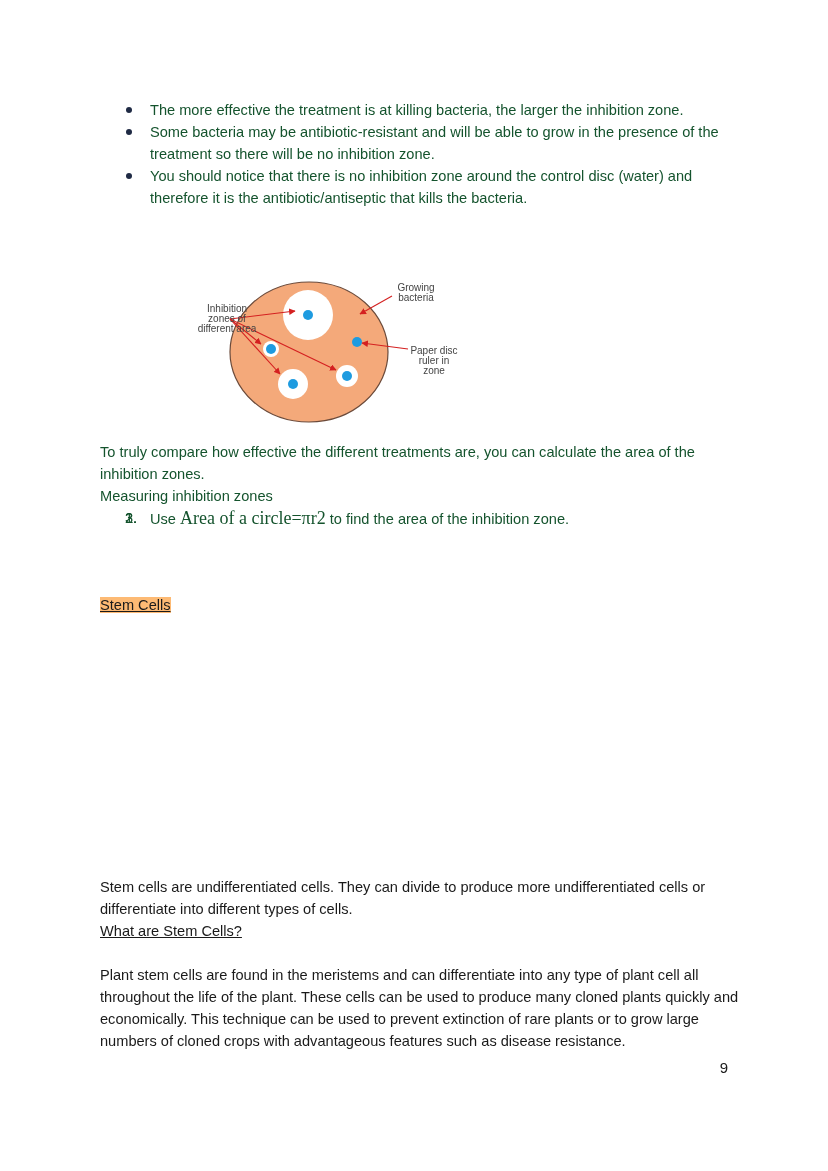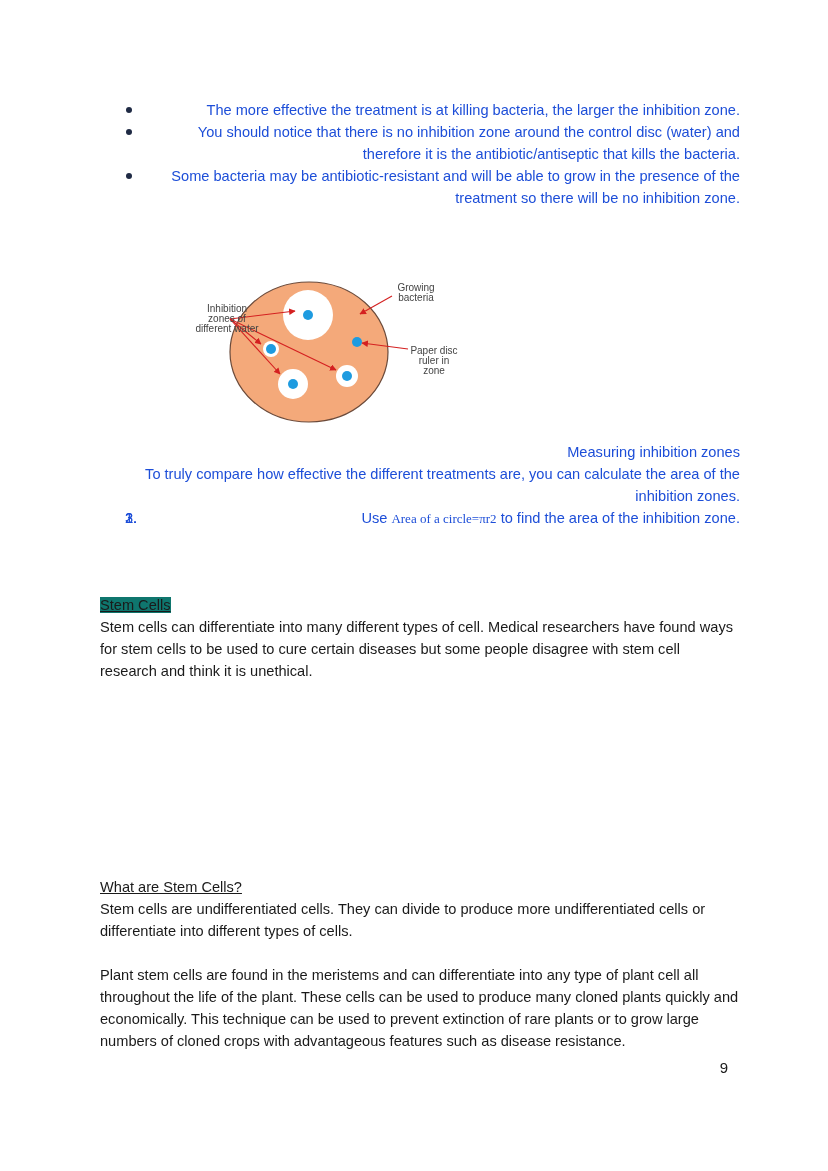--- a/index.html
+++ b/index.html
@@ -1,43 +1,43 @@
 <!DOCTYPE html>
 <html><head>
 <meta charset="utf-8">
 <style>
   html, body { margin: 0; padding: 0; background: #ffffff; }
   body { width: 828px; height: 1171px; position: relative; overflow: hidden;
          font-family: "Liberation Sans", sans-serif; color: #1a1a1a; }
   .page { position: absolute; left: 0; top: 0; width: 828px; height: 1171px; }
   .text { font-size: 14.6px; line-height: 22px; }
-  .navy { color: #1d4ed8; text-align: right; }
+  .navy { color: #14532d; }
   .abs { position: absolute; }
   ul.bullets { position: absolute; left: 100px; top: 99px; width: 640px; margin: 0; padding: 0; list-style: none; }
   ul.bullets li { position: relative; padding-left: 50px; }
   ul.bullets li .dot { position: absolute; left: 26px; top: 8px; width: 6px; height: 6px; border-radius: 50%; background: #1f2a44; }
   ol.steps { position: absolute; left: 100px; top: 507px; width: 640px; margin: 0; padding: 0; list-style: none; }
   ol.steps li { position: relative; padding-left: 50px; }
   ol.steps li .num { position: absolute; left: 25px; top: 0; }
-  .formula { font-family: "Liberation Serif", serif; font-size: 13px; }
-  .highlight { background: #0f766e; text-decoration: underline; }
+  .formula { font-family: "Liberation Serif", serif; font-size: 18px; }
+  .highlight { background: #fdba74; text-decoration: underline; }
   .underline { text-decoration: underline; }
   .diagram { position: absolute; left: 150px; top: 270px; width: 330px; height: 160px; }
   .diag-label { font-size: 10px; line-height: 10px; color: #444; text-align: center; position: absolute; }
   .page-num { position: absolute; right: 100px; top: 1059px; font-size: 15px; }
 </style>
 </head>
 <body>
 
 <div class="page">
 
   <ul class="bullets text navy">
     <li><span class="dot"></span><span>The more effective the treatment is at killing bacteria, the larger the inhibition zone.</span></li>
+    <li><span class="dot"></span><span>Some bacteria may be antibiotic-resistant and will be able to grow in the presence of the treatment so there will be no inhibition zone.</span></li>
     <li><span class="dot"></span><span>You should notice that there is no inhibition zone around the control disc (water) and therefore it is the antibiotic/antiseptic that kills the bacteria.</span></li>
-    <li><span class="dot"></span><span>Some bacteria may be antibiotic-resistant and will be able to grow in the presence of the treatment so there will be no inhibition zone.</span></li>
   </ul>
 
   <div class="diagram">
     <svg width="330" height="160" viewBox="0 0 330 160">
       <defs>
         <marker id="arr" viewBox="0 0 10 10" refX="9" refY="5" markerWidth="6" markerHeight="6" orient="auto-start-reverse">
           <path d="M0,0 L10,5 L0,10 z" fill="#d42020"></path>
         </marker>
       </defs>
       <ellipse cx="159" cy="82" rx="79" ry="70" fill="#f4a97a" stroke="#6b4a3a" stroke-width="1.2"></ellipse>
@@ -55,50 +55,49 @@
         <line x1="80" y1="49" x2="111" y2="74" marker-end="url(#arr)"></line>
         <line x1="80" y1="49" x2="130" y2="104" marker-end="url(#arr)"></line>
         <line x1="80" y1="49" x2="186" y2="100" marker-end="url(#arr)"></line>
         <line x1="242" y1="26" x2="210" y2="44" marker-end="url(#arr)"></line>
         <line x1="258" y1="79" x2="212" y2="73" marker-end="url(#arr)"></line>
       </g>
     </svg>
     <div class="diag-label" style="left:8px; top:34px; width:70px;margin-left:34px;">
       <div>Inhibition</div>
       <div>zones of</div>
-      <div>different water</div>
+      <div>different area</div>
     </div>
     <div class="diag-label" style="left:236px; top:13px; width:60px;">
       <div>Growing</div>
       <div>bacteria</div>
     </div>
     <div class="diag-label" style="left:254px; top:76px; width:60px;">
       <div>Paper disc</div>
       <div>ruler in</div>
       <div>zone</div>
     </div>
   </div>
 
   <div class="abs text navy" style="left:100px; top:441px; width:640px;">
+    <div>To truly compare how effective the different treatments are, you can calculate the area of the inhibition zones.</div>
     <div>Measuring inhibition zones</div>
-    <div>To truly compare how effective the different treatments are, you can calculate the area of the inhibition zones.</div>
   </div>
 
   <ol class="steps text navy">
     <li><span class="num">1.</span></li>
     <li><span class="num">2.</span></li>
     <li><span class="num">3.</span><span>Use </span><span class="formula">Area of a circle=πr2</span><span> to find the area of the inhibition zone.</span></li>
   </ol>
 
   <div class="abs text" style="left:100px; top:594px; width:640px;">
     <div><span class="highlight">Stem Cells</span></div>
-    <div>Stem cells can differentiate into many different types of cell. Medical researchers have found ways for stem cells to be used to cure certain diseases but some people disagree with stem cell research and think it is unethical.</div>
   </div>
 
   <div class="abs text" style="left:100px; top:876px; width:640px;">
+    <div>Stem cells are undifferentiated cells. They can divide to produce more undifferentiated cells or differentiate into different types of cells.</div>
     <div><span class="underline">What are Stem Cells?</span></div>
-    <div>Stem cells are undifferentiated cells. They can divide to produce more undifferentiated cells or differentiate into different types of cells.</div>
     <div style="height:22px;"></div>
     <div>Plant stem cells are found in the meristems and can differentiate into any type of plant cell all throughout the life of the plant. These cells can be used to produce many cloned plants quickly and economically. This technique can be used to prevent extinction of rare plants or to grow large numbers of cloned crops with advantageous features such as disease resistance.</div>
   </div>
 
   <div class="page-num">9</div>
 </div>
 
 </body></html>

